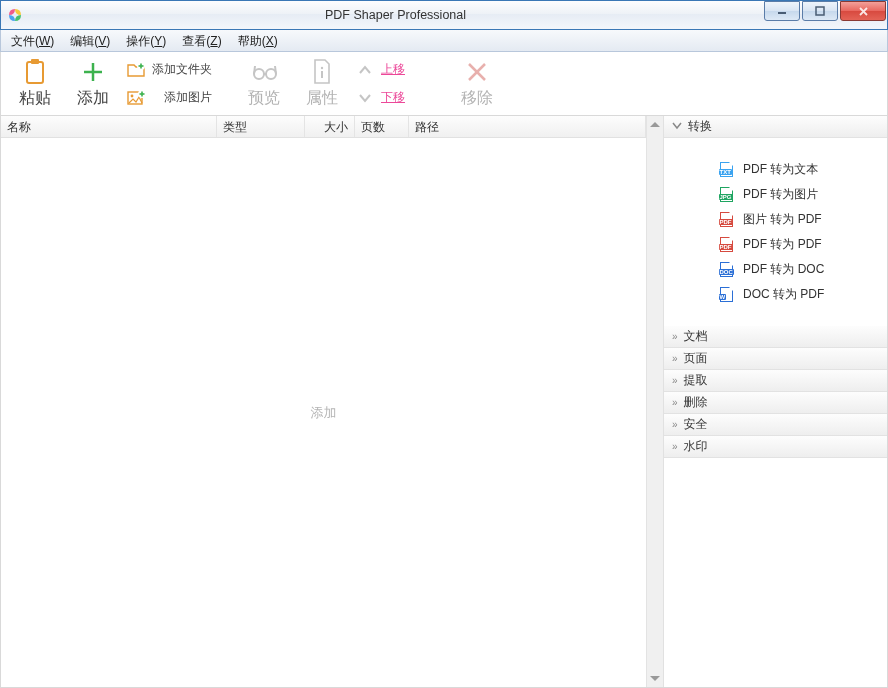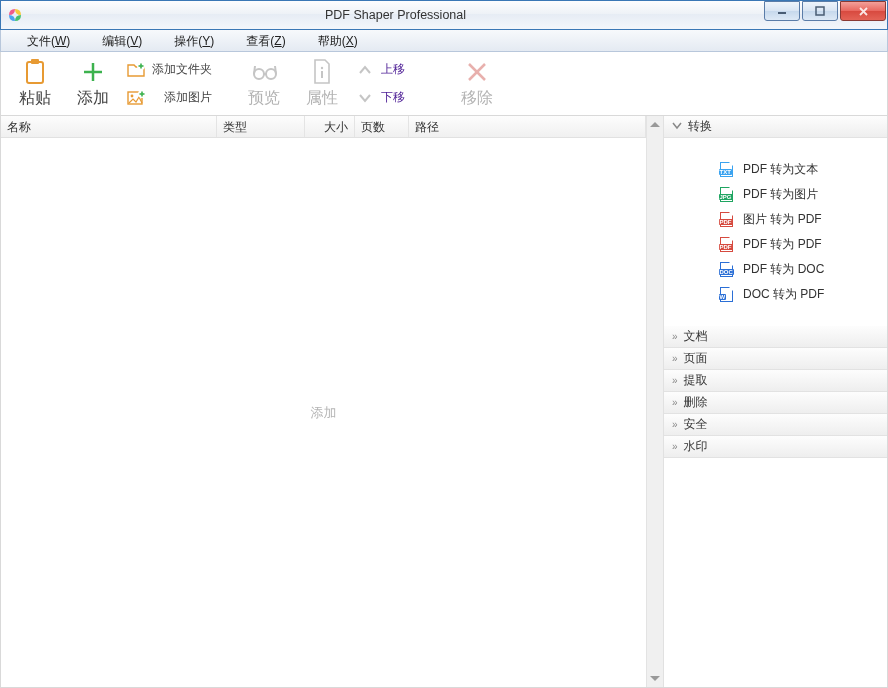--- a/index.html
+++ b/index.html
@@ -9,32 +9,32 @@
 .titlebar { height: 30px; background: linear-gradient(#fdfdfe, #eef2f7 45%, #e6ecf4 46%, #f3f6fb); border: 1px solid #3a77b5; display: flex; align-items: center; text-align: center; }
 .titlebar .app-icon { width: 16px; height: 16px; margin: 0 6px; }
 .titlebar .title { flex: 1; color: #333; font-size: 12.5px; }
 .win-controls { display: flex; height: 20px; margin-top: -8px; margin-right: 1px; }
 .win-btn { width: 36px; height: 20px; border: 1px solid #5a7ca8; border-radius: 0 0 3px 3px; margin-left: 2px; display: flex; align-items: center; justify-content: center; background: linear-gradient(#eef4fb, #d9e5f3 49%, #c6d8ec 50%, #dde9f6); }
 .win-btn.close { width: 46px; background: linear-gradient(#f2a09a, #e8685f 49%, #d7493f 50%, #e46356); border-color: #8a3a34; }
 .win-btn svg { opacity: .85; }
 
 
 .menubar { height: 22px; background: linear-gradient(#f7f9fc, #e4eaf2); border: 1px solid #b8c7db; border-top: none; display: flex; align-items: stretch; padding: 0 2px; }
-.menu-item { padding: 3px 8px 0; color: #222; cursor: default; margin-left: 16px; }
+.menu-item { padding: 3px 8px 0; color: #222; cursor: default; }
 .menu-item u { text-decoration: underline; }
 
 
 .toolbar { height: 64px; border: 1px solid #d9d9d9; border-top: none; display: flex; align-items: center; padding: 0 6px; gap: 2px; }
 .tb-btn { width: 56px; height: 56px; display: flex; flex-direction: column; align-items: center; justify-content: center; gap: 3px; color: #444; }
 .tb-btn.disabled { color: #b3b3b3; }
 .tb-btn .ico { width: 26px; height: 26px; display: flex; align-items: center; justify-content: center; }
 .tb-btn .lbl { font-size: 16px; }
 .tb-sub { display: flex; flex-direction: column; justify-content: center; gap: 6px; margin-left: 4px; }
 .tb-sub .row { display: flex; align-items: center; gap: 7px; height: 22px; color: #444; justify-content: space-between; }
-.tb-sub.disabled .row { color: #4c1d95; }
+.tb-sub.disabled .row { color: #ec4899; text-decoration: underline; }
 .tb-sub .row .ico { width: 18px; height: 18px; display: flex; align-items: center; justify-content: center; }
 
 
 .content { display: flex; height: calc(688px - 30px - 22px - 64px); border: 1px solid #d9d9d9; border-top: none; }
 .list-pane { flex: 1; display: flex; flex-direction: column; }
 .list-header { height: 22px; background: linear-gradient(#fdfdfd, #f0f0f0); border-bottom: 1px solid #e1e1e1; display: flex; }
 .list-header .col { border-right: 1px solid #e4e4e4; padding: 3px 6px; color: #333; }
 .list-body { flex: 1; background: #fff; position: relative; }
 .list-body .placeholder { position: absolute; top: 50%; left: 50%; transform: translate(-50%, -50%); color: #b5b5b5; font-size: 13px; }
 .scrollbar { width: 17px; background: #f0f0f0; border-left: 1px solid #e3e3e3; position: relative; }

